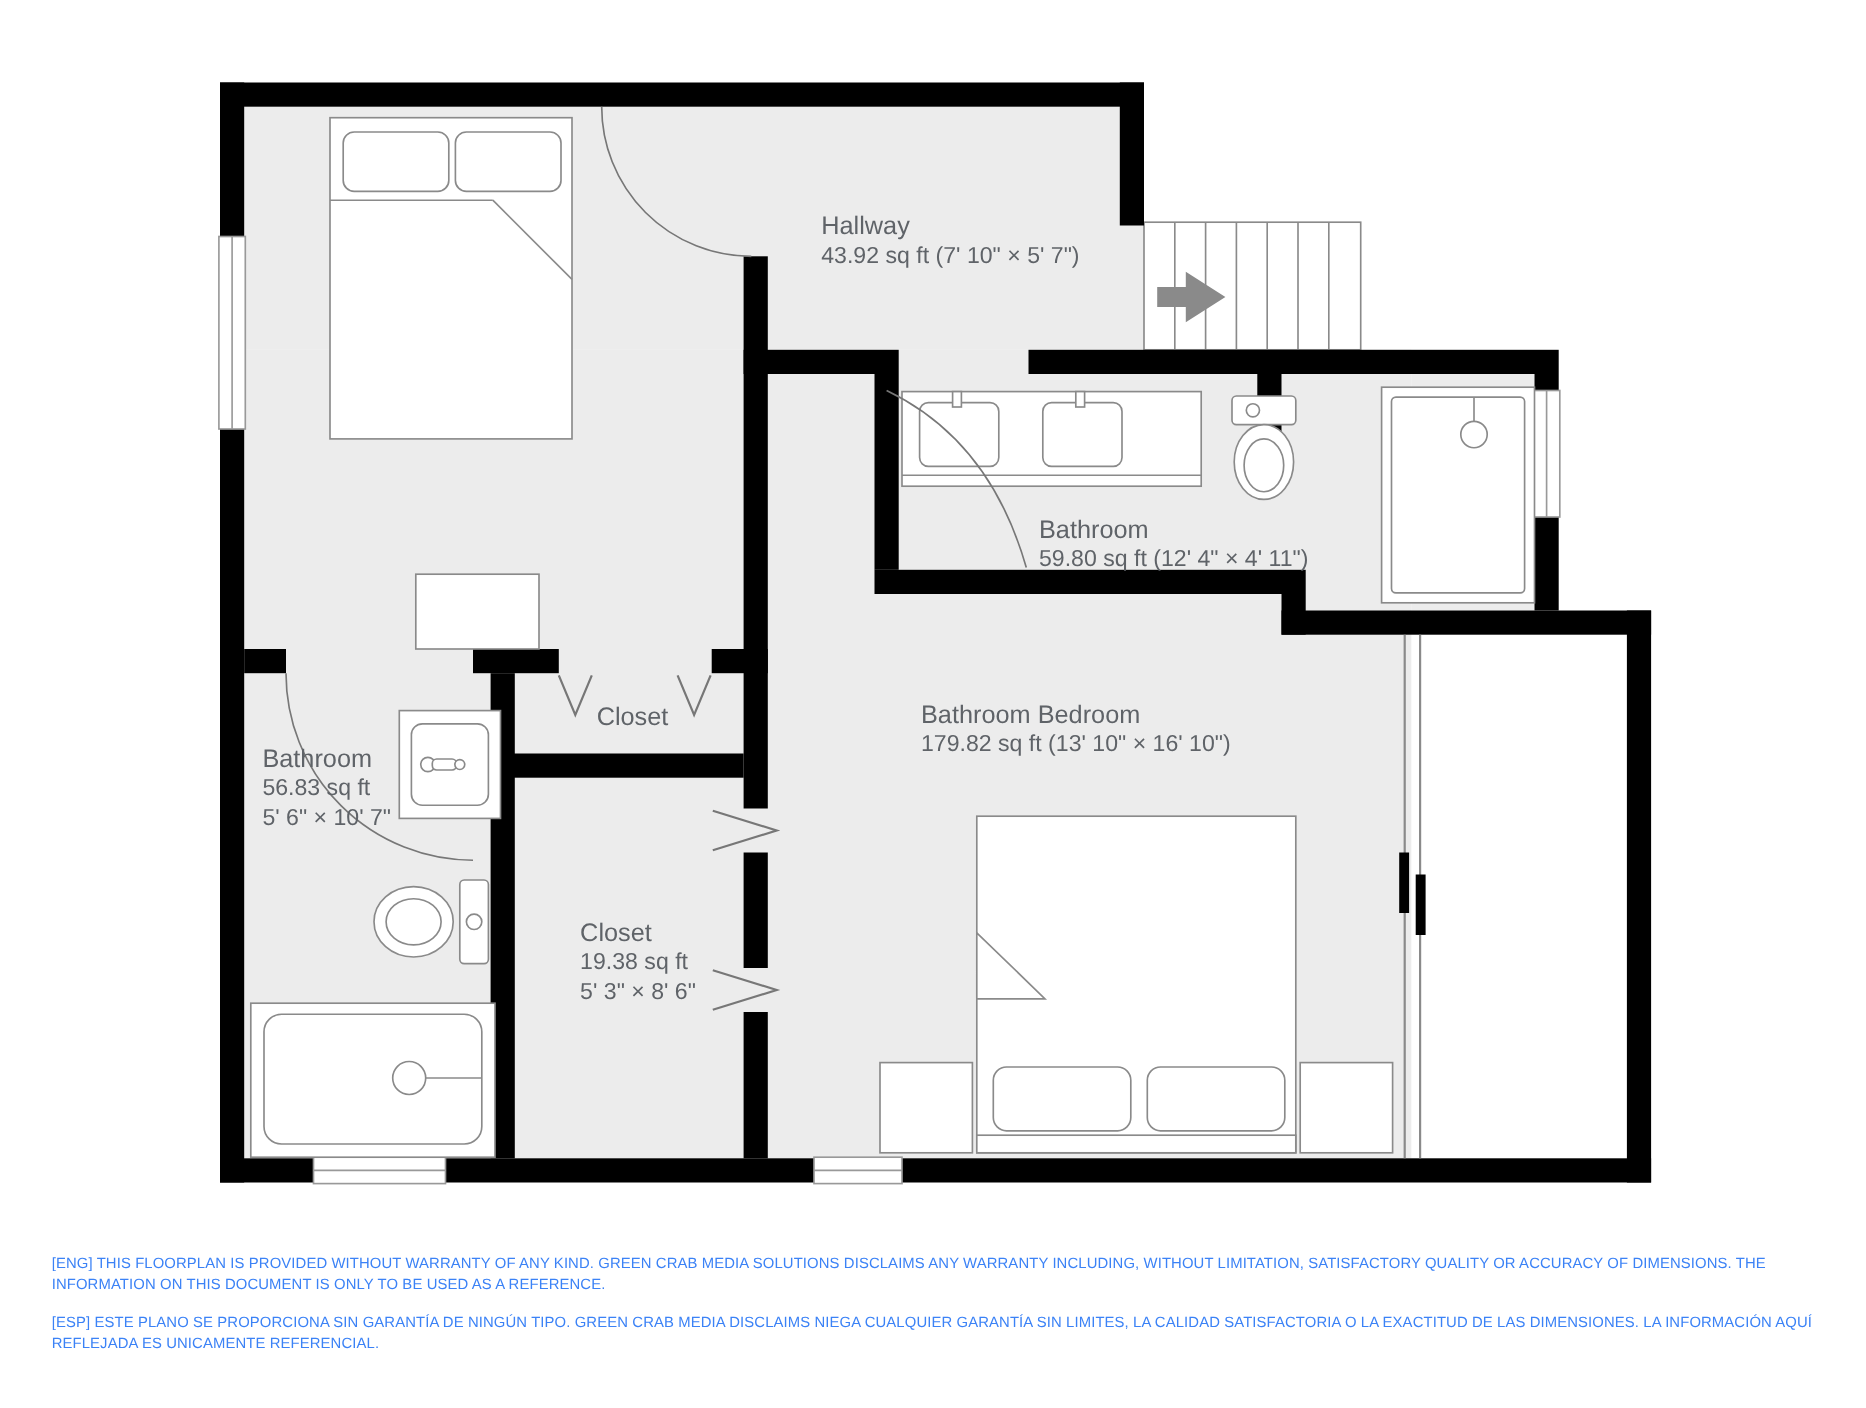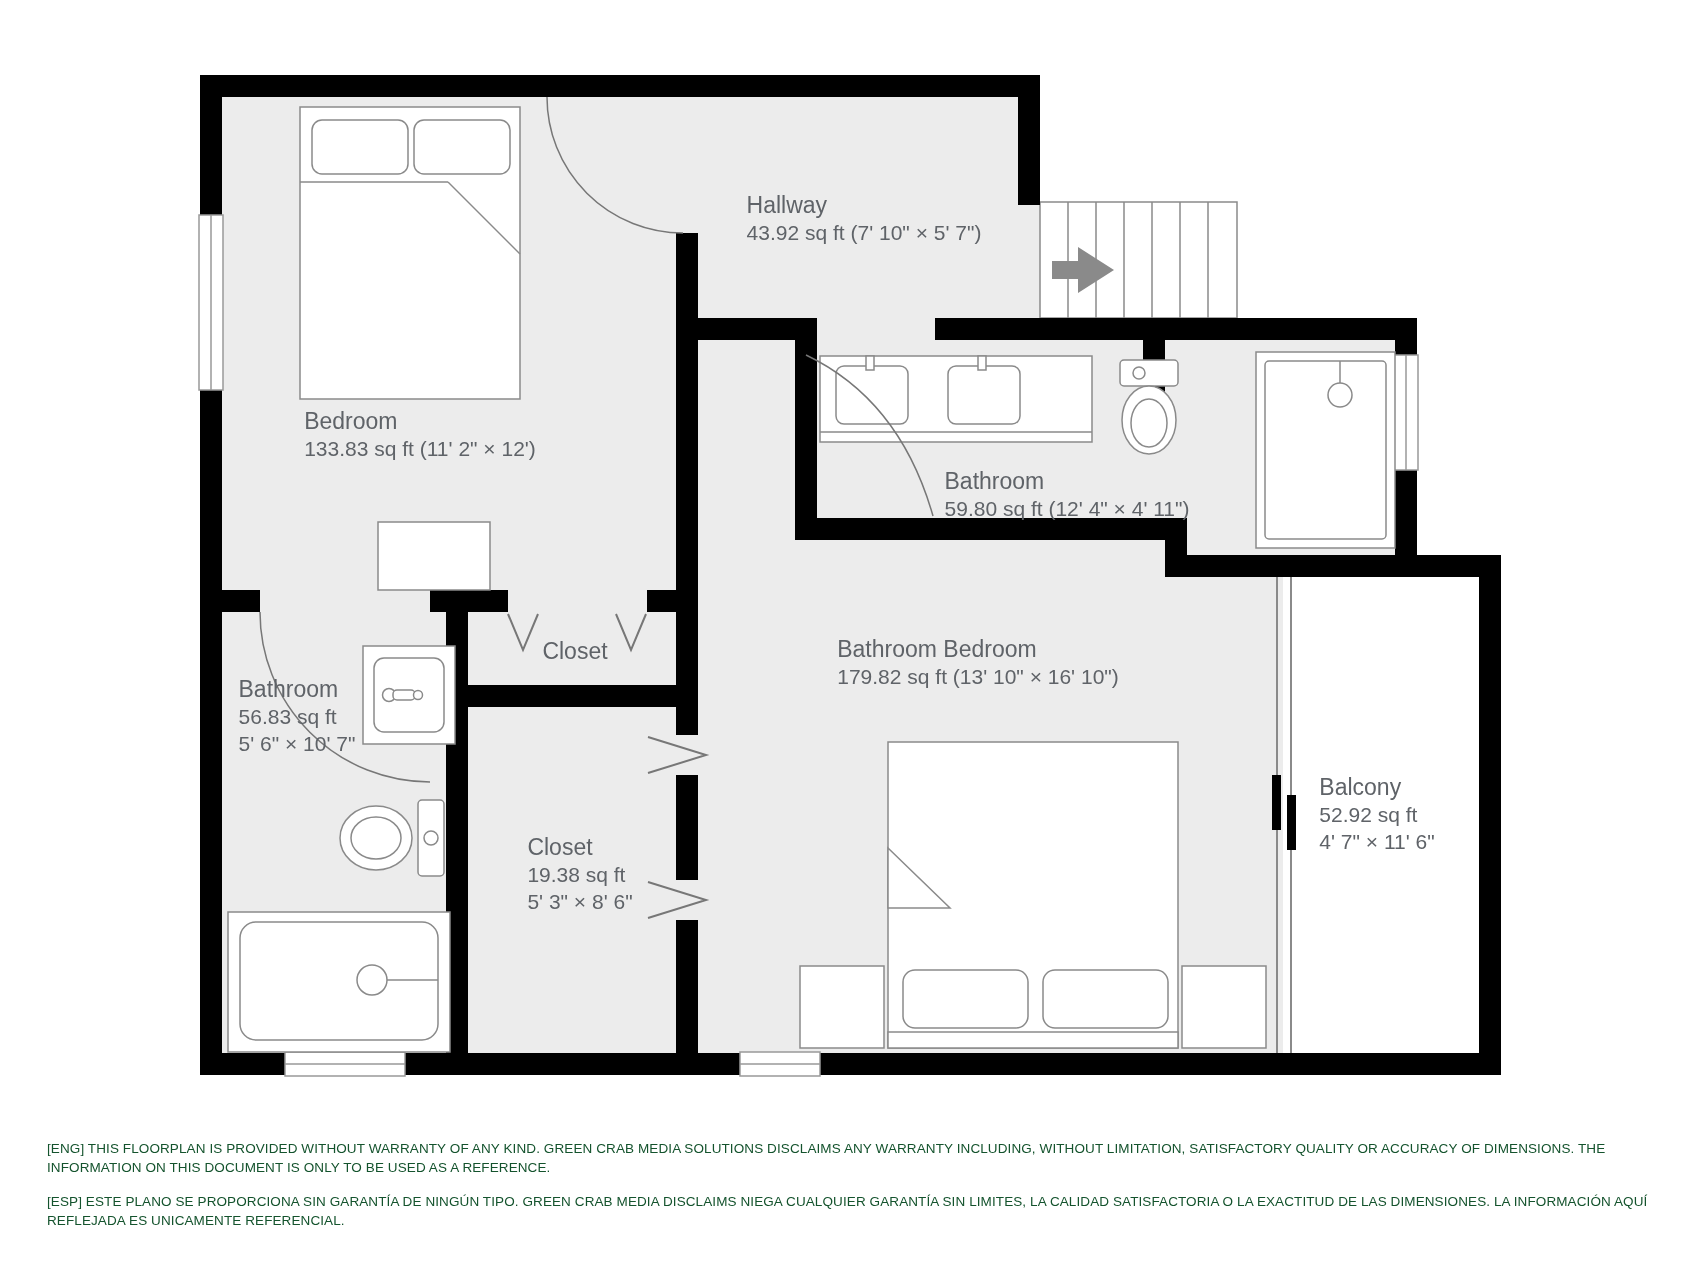--- a/index.html
+++ b/index.html
@@ -8,21 +8,21 @@
     font-family:"Liberation Sans", sans-serif;
   }
   #plan-svg{position:absolute;left:0;top:0;}
   .room-label{
     position:absolute;transform:translateX(-50%);
     text-align:left;color:#5f6368;white-space:nowrap;line-height:27px;
   }
   .room-label .rname{font-size:23px;}
   .room-label .rdims{font-size:21px;}
   .disclaimer{
-    position:absolute;left:47px;width:1612px;color:#14532d;
+    position:absolute;left:47px;width:1612px;color:#3b82f6;
     font-size:13.5px;line-height:1.38;letter-spacing:0.1px;
   }
   #disc-eng{top:1140px;}
   #disc-esp{top:1193px;}
 </style>
 </head>
 <body>
 
 <div id="stage">
 
@@ -159,24 +159,20 @@
     </g>
 
     <g>
       <line x1="1277" y1="577" x2="1277" y2="1053" stroke="#8a8a8a" stroke-width="2"></line>
       <line x1="1291" y1="577" x2="1291" y2="1053" stroke="#8a8a8a" stroke-width="2"></line>
       <rect x="1272" y="775" width="9" height="55" fill="#000000"></rect>
       <rect x="1287" y="795" width="9" height="55" fill="#000000"></rect>
     </g>
   </svg>
 
-  <div class="room-label" style="left:420px;top:408px">
-    <div class="rname">Bedroom</div>
-    <div class="rdims">133.83 sq ft (11' 2" × 12')</div>
-  </div>
 
   <div class="room-label" style="left:864px;top:192px">
     <div class="rname">Hallway</div>
     <div class="rdims">43.92 sq ft (7' 10" × 5' 7")</div>
   </div>
 
   <div class="room-label" style="left:1067px;top:468px">
     <div class="rname">Bathroom</div>
     <div class="rdims">59.80 sq ft (12' 4" × 4' 11")</div>
   </div>
@@ -195,22 +191,17 @@
     <div class="rname">Closet</div>
     <div class="rdims">19.38 sq ft</div>
     <div class="rdims">5' 3" × 8' 6"</div>
   </div>
 
   <div class="room-label" style="left:978px;top:636px">
     <div class="rname">Bathroom Bedroom</div>
     <div class="rdims">179.82 sq ft (13' 10" × 16' 10")</div>
   </div>
 
-  <div class="room-label" style="left:1377px;top:774px">
-    <div class="rname">Balcony</div>
-    <div class="rdims">52.92 sq ft</div>
-    <div class="rdims">4' 7" × 11' 6"</div>
-  </div>
 
   <div id="disc-eng" class="disclaimer">[ENG] THIS FLOORPLAN IS PROVIDED WITHOUT WARRANTY OF ANY KIND. GREEN CRAB MEDIA SOLUTIONS DISCLAIMS ANY WARRANTY INCLUDING, WITHOUT LIMITATION, SATISFACTORY QUALITY OR ACCURACY OF DIMENSIONS. THE INFORMATION ON THIS DOCUMENT IS ONLY TO BE USED AS A REFERENCE.</div>
   <div id="disc-esp" class="disclaimer">[ESP] ESTE PLANO SE PROPORCIONA SIN GARANTÍA DE NINGÚN TIPO. GREEN CRAB MEDIA DISCLAIMS NIEGA CUALQUIER GARANTÍA SIN LIMITES, LA CALIDAD SATISFACTORIA O LA EXACTITUD DE LAS DIMENSIONES. LA INFORMACIÓN AQUÍ REFLEJADA ES UNICAMENTE REFERENCIAL.</div>
 
 </div>
 
 </body></html>

